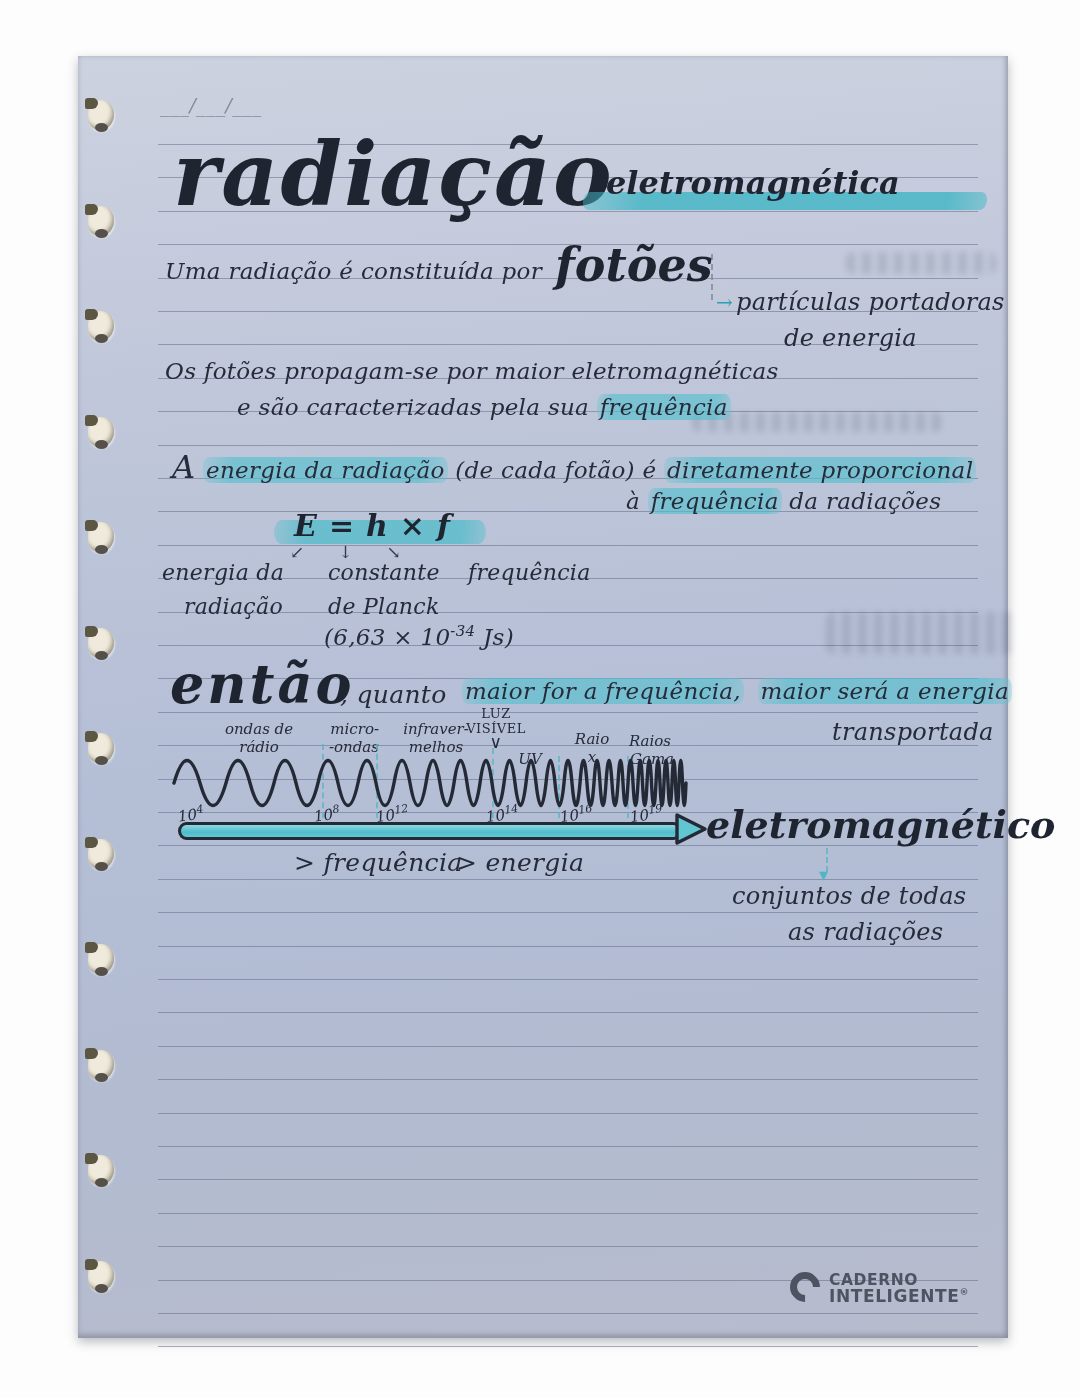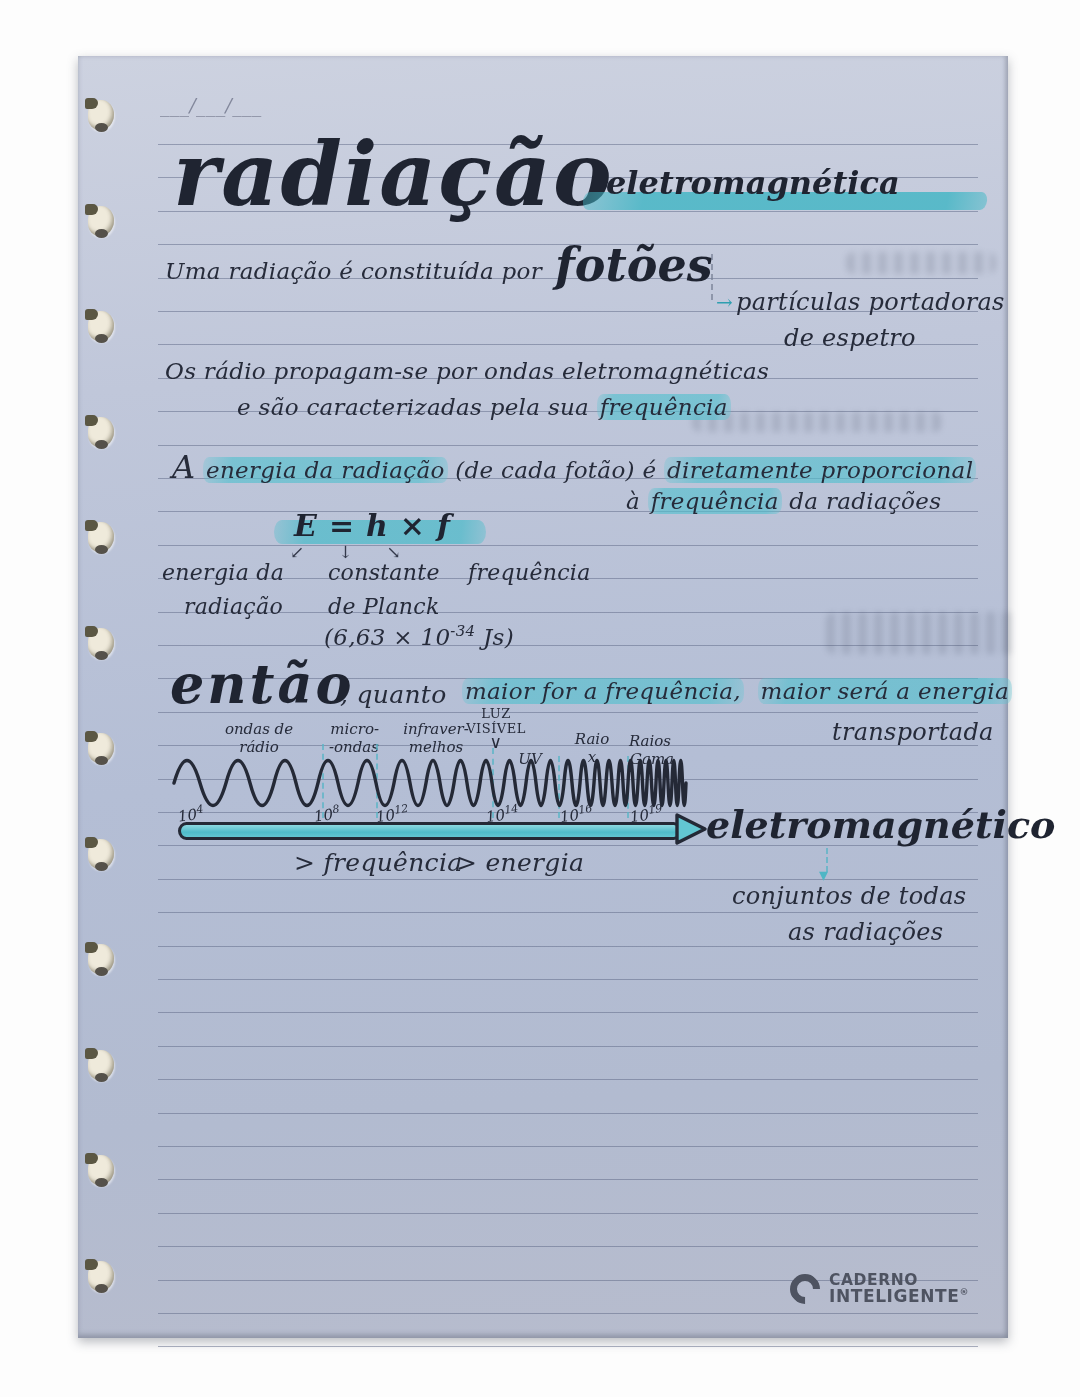--- a/index.html
+++ b/index.html
@@ -59,23 +59,23 @@
 
   <div class="abs script" style="left:95px;top:66px;font-size:88px;letter-spacing:2px;">radiação</div>
   <div class="abs" style="left:505px;top:136px;width:404px;height:18px;background:linear-gradient(95deg,rgba(70,186,200,.45),rgba(62,181,196,.8) 15%,rgba(62,181,196,.8) 90%,rgba(70,186,200,.5));border-radius:8px/12px;transform:skewX(-6deg);"></div>
   <div class="abs script" style="left:528px;top:108px;font-size:32px;">eletromagnética</div>
 
   <div class="abs hw" style="left:87px;top:202px;">Uma radiação é constituída por</div>
   <div class="abs script" style="left:477px;top:182px;font-size:46px;">fotões</div>
   <div class="abs dash-pencil" style="left:633px;top:198px;height:46px;"></div>
   <div class="abs" style="left:638px;top:234px;font-size:20px;color:#2e9fb0;">→</div>
   <div class="abs hw" style="left:658px;top:232px;font-size:24px;">partículas portadoras</div>
-  <div class="abs hw" style="left:706px;top:268px;font-size:24px;">de espetro</div>
+  <div class="abs hw" style="left:706px;top:268px;font-size:24px;">de energia</div>
 
-  <div class="abs hw" style="left:87px;top:302px;">Os rádio propagam-se por ondas eletromagnéticas</div>
+  <div class="abs hw" style="left:87px;top:302px;">Os fotões propagam-se por maior eletromagnéticas</div>
   <div class="abs hw" style="left:159px;top:338px;">
     <span>e são caracterizadas pela sua</span>
     <span class="hl">frequência</span>
   </div>
 
   <div class="abs hw" style="left:94px;top:392px;">
     <span style="font-size:32px;">A</span>
     <span class="hl">energia da radiação</span>
     <span>(de cada fotão) é</span>
     <span class="hl">diretamente proporcional</span>
@@ -166,20 +166,20 @@
   </svg>
   <div class="abs hw" style="left:216px;top:792px;font-size:25px;">&gt; frequência</div>
   <div class="abs hw" style="left:378px;top:792px;font-size:25px;">&gt; energia</div>
 
   <div class="abs script" style="left:628px;top:746px;font-size:38px;">eletromagnético</div>
   <div class="abs dash-v" style="left:748px;top:792px;height:24px;"></div>
   <div class="abs" style="left:741px;top:808px;color:#4fb6c5;font-size:18px;">▾</div>
   <div class="abs hw" style="left:654px;top:826px;font-size:24px;">conjuntos de todas</div>
   <div class="abs hw" style="left:710px;top:862px;font-size:24px;">as radiações</div>
 
-  <div class="abs" style="left:712px;top:1216px;display:flex;align-items:center;gap:9px;">
+  <div class="abs" style="left:712px;top:1216px;display:flex;align-items:flex-start;gap:9px;">
     <div class="cmark"></div>
     <div class="logo-text">
       <div style="font-size:15.5px;">CADERNO</div>
       <div style="font-size:17px;"><span>INTELIGENTE</span><sup style="font-size:9px;">®</sup></div>
     </div>
   </div>
 </div>
 
 </body></html>

